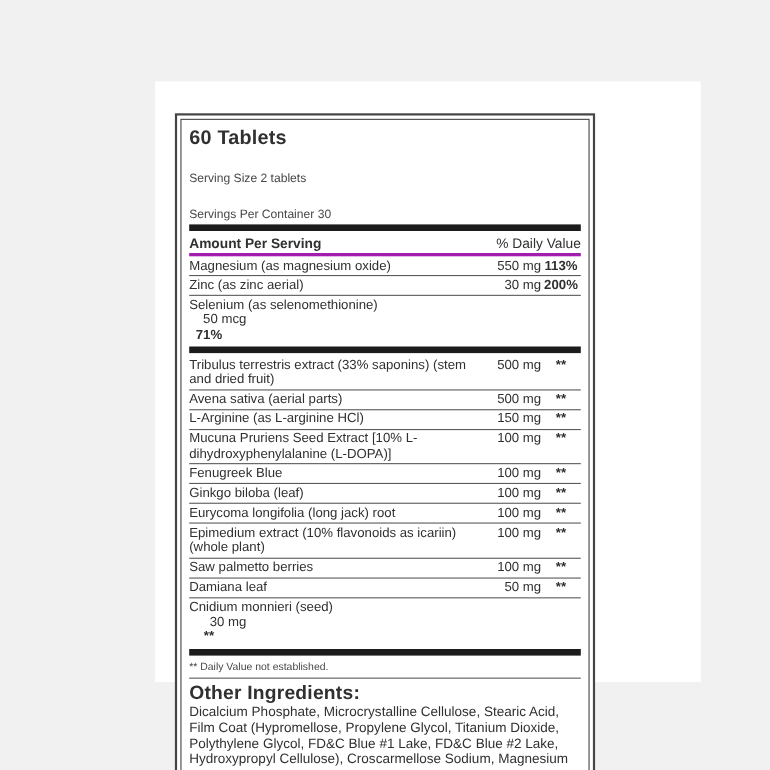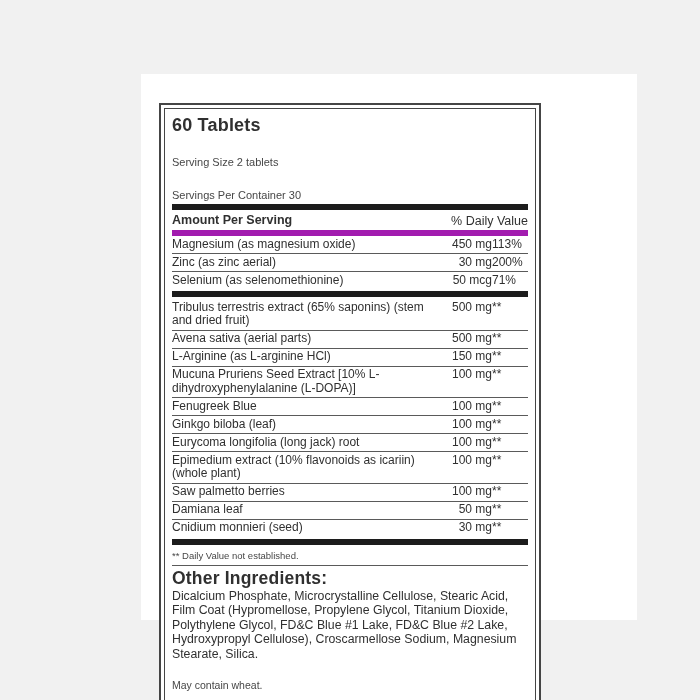--- a/index.html
+++ b/index.html
@@ -32,25 +32,25 @@
   .serving { font-size:11px; color:var(--ink-soft); line-height:13px;margin-top:20px; }
   .bar { height:6px; background:var(--bar); margin:2px 0; }
   .row {
     display:flex; align-items:flex-start;
     border-bottom:1px solid var(--rule);
     padding:1.5px 0 2px 0;
     color:var(--ink);
   }
   .row .name { flex:1; font-size:12px; line-height:13.5px; padding-right:4px; }
   .row .amt  { width:52px; text-align:right; font-size:12px; line-height:13.5px; white-space:nowrap; }
-  .row .dv   { width:36px; text-align:left; font-size:12px; line-height:13.5px; white-space:nowrap; }
-  .header-row { border-bottom:6px solid #a21caf; padding:2px 0; }
+  .row .dv   { width:36px; text-align:center; font-size:12px; line-height:13.5px; white-space:nowrap;font-weight:bold; }
+  .header-row { border-bottom:3px solid #a21caf; padding:2px 0;align-items:flex-end; }
   .header-row .name { font-size:12.5px; font-weight:bold; }
   .header-row .dvhead { font-size:12.5px; font-weight:normal; text-align:right; white-space:nowrap; }
-  .row.no-rule { border-bottom:none; }
+  .row.no-rule { border-bottom:none;flex-direction:column; }
   .footnote {
     font-size:9.5px; color:var(--ink-soft);
     padding:3px 0 4px 0; border-bottom:1px solid var(--rule);
   }
   .other-title { font-size:17.5px; font-weight:bold; color:var(--ink); line-height:21px; margin-top:2px; letter-spacing:0.2px; }
   .other-text { font-size:12.3px; color:var(--ink); line-height:14.6px; }
   .allergen { font-size:10.5px; color:var(--ink-soft); line-height:13px; margin-top:18px; }
 </style>
 </head>
 <body>
@@ -65,38 +65,38 @@
 
       <div class="bar"></div>
 
       <div class="row header-row">
         <div class="name">Amount Per Serving</div>
         <div class="dvhead">% Daily Value</div>
       </div>
 
       <div class="row">
         <div class="name">Magnesium (as magnesium oxide)</div>
-        <div class="amt">450 mg</div>
+        <div class="amt">550 mg</div>
         <div class="dv">113%</div>
       </div>
       <div class="row">
         <div class="name">Zinc (as zinc aerial)</div>
         <div class="amt">30 mg</div>
         <div class="dv">200%</div>
       </div>
       <div class="row no-rule">
         <div class="name">Selenium (as selenomethionine)</div>
         <div class="amt">50 mcg</div>
         <div class="dv">71%</div>
       </div>
 
       <div class="bar"></div>
 
       <div class="row">
-        <div class="name">Tribulus terrestris extract (65% saponins) (stem and dried fruit)</div>
+        <div class="name">Tribulus terrestris extract (33% saponins) (stem and dried fruit)</div>
         <div class="amt">500 mg</div>
         <div class="dv">**</div>
       </div>
       <div class="row">
         <div class="name">Avena sativa (aerial parts)</div>
         <div class="amt">500 mg</div>
         <div class="dv">**</div>
       </div>
       <div class="row">
         <div class="name">L-Arginine (as L-arginine HCl)</div>

